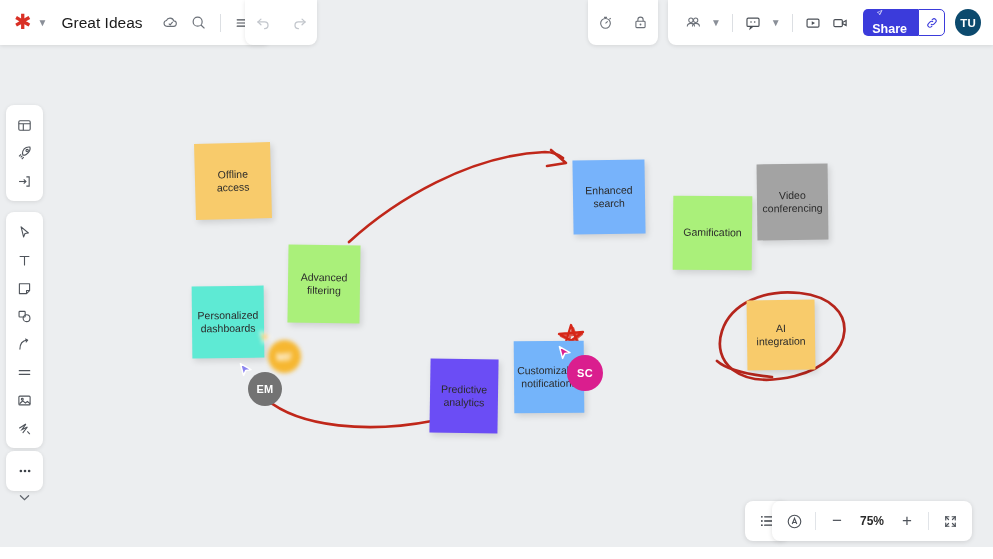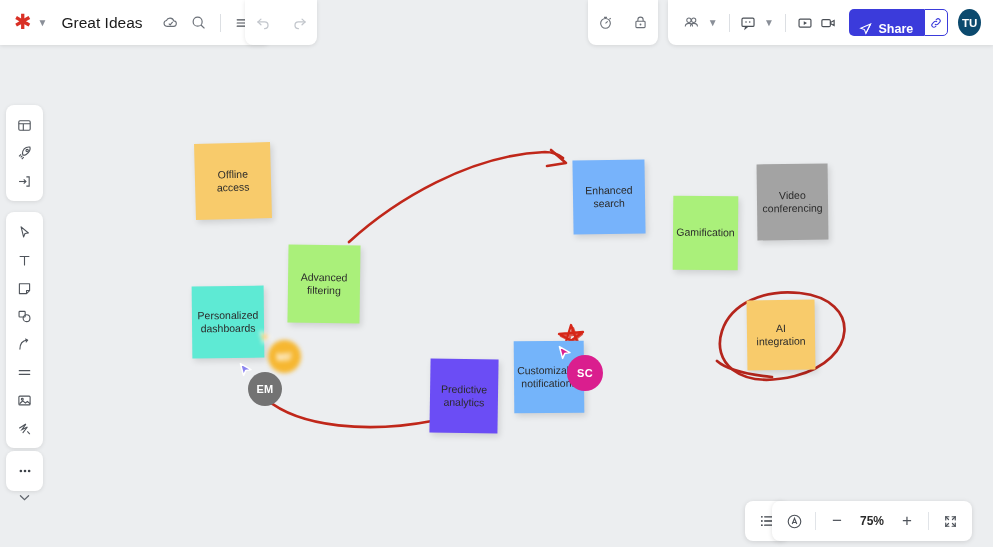--- a/index.html
+++ b/index.html
@@ -42,25 +42,25 @@
     margin-left: 10px; margin-right: 14px; white-space: nowrap;
   }
   .tb-ico {
     width: 28px; height: 28px;
     display: flex; align-items: center; justify-content: center;
     color: #5a5f66; border-radius: 4px;
   }
   .tb-ico svg { display: block; }
   .vdiv { width: 1px; height: 18px; background: #dcdfe3; margin: 0 7px; }
   .share-btn {
-    display: flex; align-items: flex-end;
+    display: flex; align-items: flex-start;
     background: #3b3bdb; color: #fff;
     height: 27px; border-radius: 5px 0 0 5px;
     padding: 0 11px 0 9px; font-size: 12.5px; font-weight: bold;
-    cursor: pointer; gap: 6px;
+    cursor: pointer; gap: 6px; flex-direction: column;
   }
   .share-link {
     width: 28px; height: 27px; border-radius: 0 5px 5px 0;
     background: #fff; border: 1px solid #3b3bdb;
     display: flex; align-items: center; justify-content: center;
     color: #3b3bdb; cursor: pointer;
   }
   .avatar-tu {
     width: 27px; height: 27px; border-radius: 50%;
     background: #0c4a6e; color: #fff;
@@ -173,21 +173,21 @@
         </div>
         <div class="note" style="left: 288px; top: 245px; width: 72px; height: 78px; background: rgb(170, 240, 122); transform: rotate(0.8deg);">
           <span>Advanced<br>filtering</span>
         </div>
         <div class="note" style="left: 192px; top: 286px; width: 72px; height: 72px; background: #5eead4; transform: rotate(-0.6deg);">
           <span>Personalized<br>dashboards</span>
         </div>
         <div class="note" style="left: 573px; top: 160px; width: 72px; height: 74px; background: rgb(119, 179, 251); transform: rotate(-0.9deg);">
           <span>Enhanced<br>search</span>
         </div>
-        <div class="note" style="left: 673px; top: 196px; width: 65px; height: 74px; background: rgb(170, 240, 122); transform: rotate(0.5deg); justify-content: center;">
+        <div class="note" style="left: 673px; top: 196px; width: 79px; height: 74px; background: rgb(170, 240, 122); transform: rotate(0.5deg); justify-content: center;">
           <span>Gamification</span>
         </div>
         <div class="note" style="left: 757px; top: 164px; width: 71px; height: 76px; background: #a3a3a3; transform: rotate(-0.7deg);">
           <span>Video<br>conferencing</span>
         </div>
         <div class="note" style="left: 430px; top: 359px; width: 68px; height: 74px; background: rgb(107, 77, 245); transform: rotate(0.9deg);">
           <span>Predictive<br>analytics</span>
         </div>
         <div class="note" style="left: 514px; top: 341px; width: 70px; height: 72px; background: rgb(116, 180, 250); transform: rotate(-0.5deg);">
           <span>Customizable<br>notifications</span>

